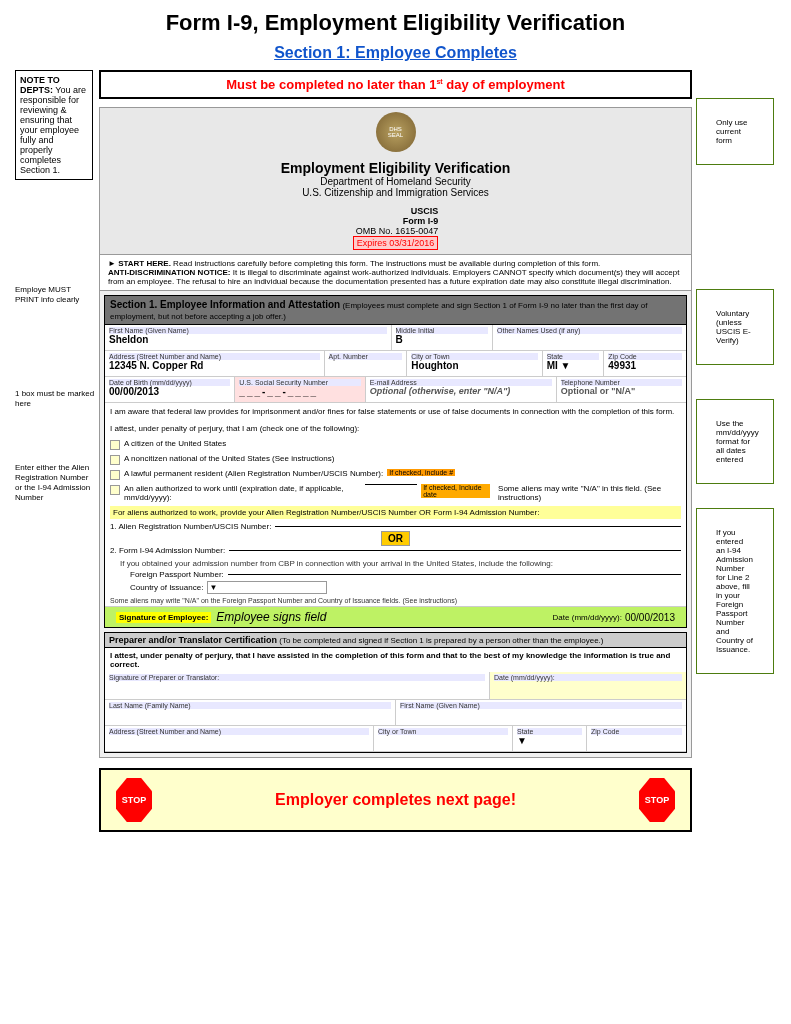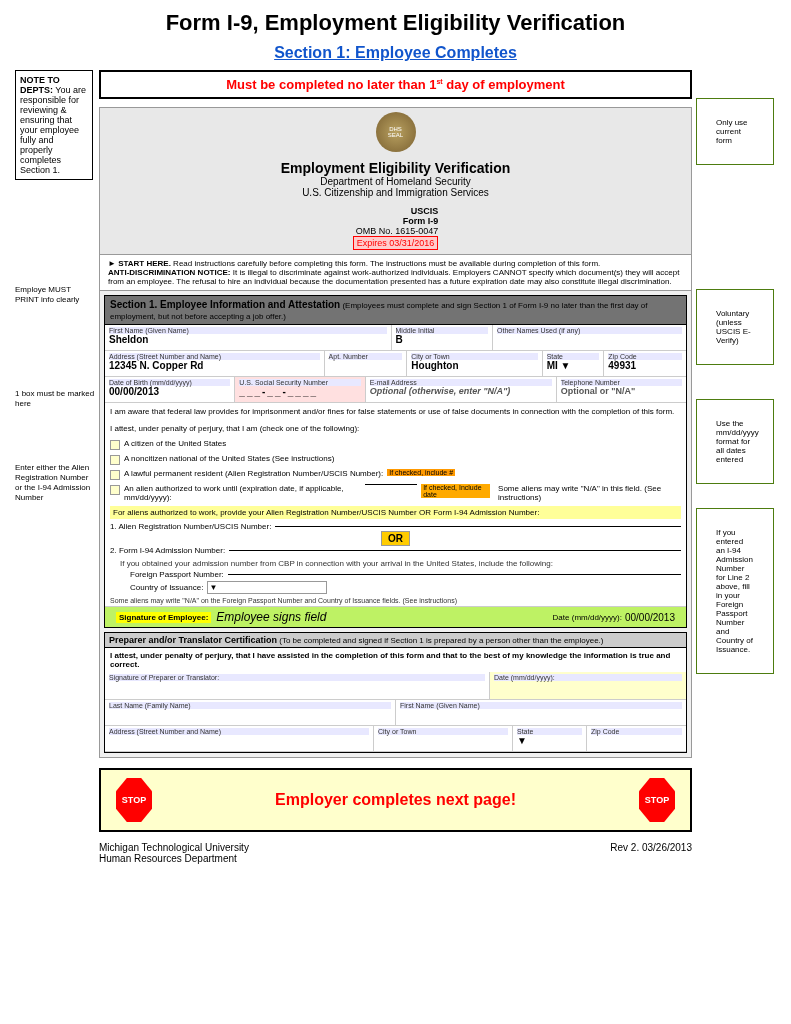--- a/index.html
+++ b/index.html
@@ -532,27 +532,20 @@
     <div class="bottom-bar">
       <div class="stop-sign">
         <span>STOP</span>
       </div>
       <div class="employer-text">Employer completes next page!</div>
       <div class="stop-sign">
         <span>STOP</span>
       </div>
     </div>
 
-    <div class="footer">
-      <div>
-        <div>Michigan Technological University</div>
-        <div>Human Resources Department</div>
-      </div>
-      <div>Rev 2. 03/26/2013</div>
-    </div>
   </div>
 
   <div class="right-annotations">
     <div style="margin-top:28px;">
       <div class="right-note-box">
         <span>Only use current form</span>
       </div>
     </div>
     <div style="margin-top:120px;">
       <div class="right-note-box">

